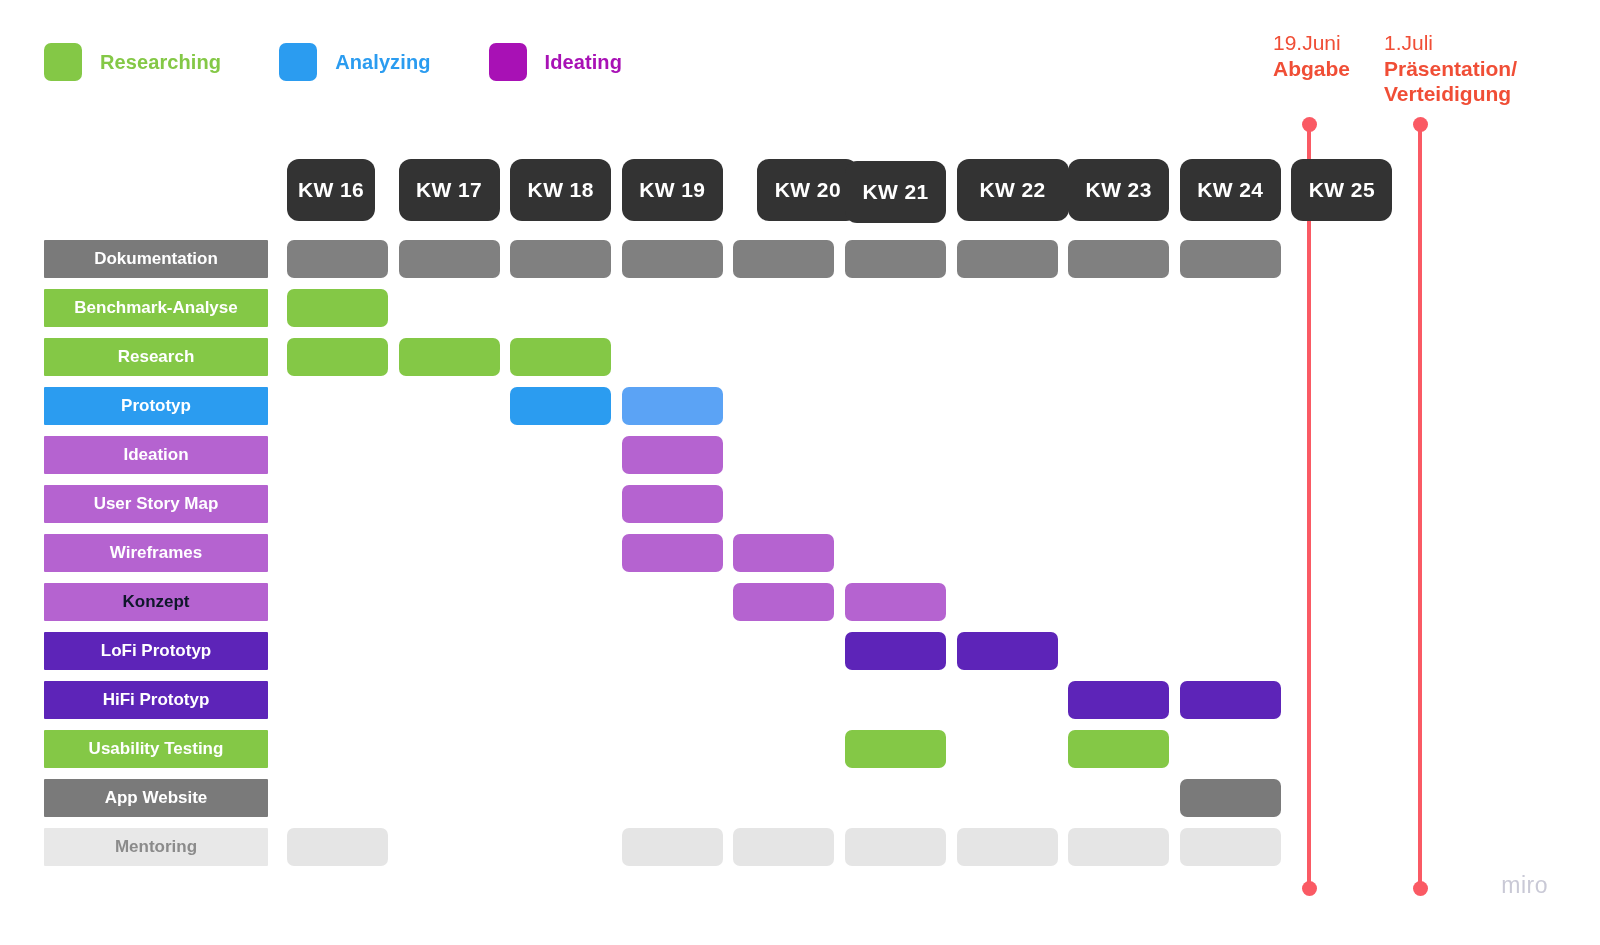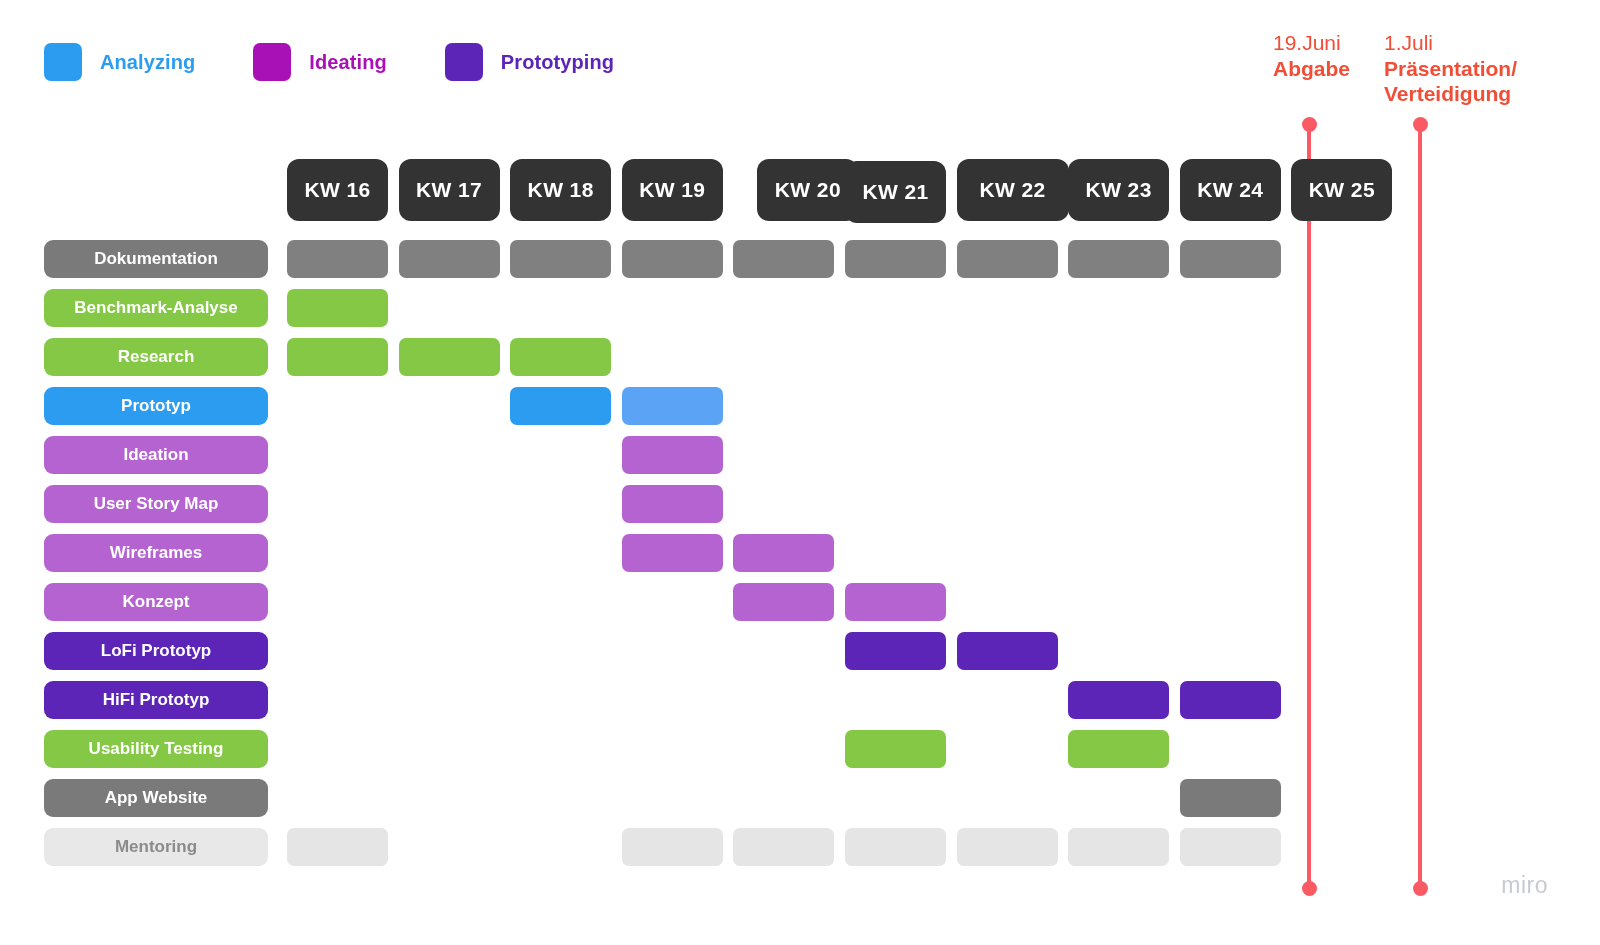--- a/index.html
+++ b/index.html
@@ -88,21 +88,21 @@
     justify-content: center;
     letter-spacing: 0.4px;
   }
 
   
   .task-label {
     position: absolute;
     left: 44px;
     width: 224px;
     height: 38px;
-    border-radius: 9px;
+    border-radius: 1px;
     display: flex;
     align-items: center;
     justify-content: center;
     font-size: 17px;
     font-weight: bold;
     color: #ffffff;
     text-align: center;
   }
   .task-label.muted { color: #8b8b8b; }
 
@@ -124,30 +124,30 @@
     font-weight: normal;
   }
 </style>
 </head>
 <body>
 
 <div id="stage">
 
   <div id="legend">
       <div class="legend-item">
+        <span class="legend-swatch" style="background: rgb(132, 200, 70);"></span>
+        <span class="legend-label" style="color: rgb(132, 200, 70);">Researching</span>
+      </div>
+      <div class="legend-item">
         <span class="legend-swatch" style="background: rgb(43, 156, 240);"></span>
         <span class="legend-label" style="color: rgb(43, 156, 240);">Analyzing</span>
       </div>
       <div class="legend-item">
         <span class="legend-swatch" style="background: rgb(168, 17, 181);"></span>
         <span class="legend-label" style="color: rgb(168, 17, 181);">Ideating</span>
-      </div>
-      <div class="legend-item">
-        <span class="legend-swatch" style="background: rgb(93, 36, 184);"></span>
-        <span class="legend-label" style="color: rgb(93, 36, 184);">Prototyping</span>
       </div>
     </div>
 
   <div id="milestones-layer">
       <div class="milestone-line" style="left: 1307px; top: 124px; height: 764px;"></div>
       <div class="milestone-dot" style="left: 1301.5px; top: 117px;"></div>
       <div class="milestone-dot" style="left: 1301.5px; top: 881px;"></div>
       <div class="milestone-label" style="left: 1273px; top: 30px;">
         <div class="milestone-date">19.Juni</div>
         <div class="milestone-title">Abgabe</div>
@@ -156,41 +156,41 @@
       <div class="milestone-dot" style="left: 1412.5px; top: 117px;"></div>
       <div class="milestone-dot" style="left: 1412.5px; top: 881px;"></div>
       <div class="milestone-label" style="left: 1384px; top: 30px;">
         <div class="milestone-date">1.Juli</div>
         <div class="milestone-title">Präsentation/</div>
         <div class="milestone-title">Verteidigung</div>
       </div>
     </div>
 
   <div id="week-header">
-      <div class="week-cell" style="left: 287px; top: 159px; width: 101px;">KW 16</div>
+      <div class="week-cell" style="left: 287px; top: 159px; width: 88px;">KW 16</div>
       <div class="week-cell" style="left: 398.6px; top: 159px; width: 101px;">KW 17</div>
       <div class="week-cell" style="left: 510.2px; top: 159px; width: 101px;">KW 18</div>
       <div class="week-cell" style="left: 621.8px; top: 159px; width: 101px;">KW 19</div>
       <div class="week-cell" style="left: 733.4px; top: 159px; width: 101px; margin-left: 24px;">KW 20</div>
       <div class="week-cell" style="left: 845px; top: 161px; width: 101px;">KW 21</div>
       <div class="week-cell" style="left: 956.6px; top: 159px; width: 112px;">KW 22</div>
       <div class="week-cell" style="left: 1068.2px; top: 159px; width: 101px;">KW 23</div>
       <div class="week-cell" style="left: 1179.8px; top: 159px; width: 101px;">KW 24</div>
       <div class="week-cell" style="left: 1291.4px; top: 159px; width: 101px;">KW 25</div>
     </div>
 
   <div id="task-labels">
       <div class="task-label" style="top: 240px; background: rgb(122, 122, 122); color: rgb(255, 255, 255);">Dokumentation</div>
       <div class="task-label" style="top: 289px; background: rgb(132, 200, 70); color: rgb(255, 255, 255);">Benchmark-Analyse</div>
       <div class="task-label" style="top: 338px; background: rgb(132, 200, 70); color: rgb(255, 255, 255);">Research</div>
       <div class="task-label" style="top: 387px; background: rgb(43, 156, 240); color: rgb(255, 255, 255);">Prototyp</div>
       <div class="task-label" style="top: 436px; background: rgb(181, 99, 208); color: rgb(255, 255, 255);">Ideation</div>
       <div class="task-label" style="top: 485px; background: rgb(181, 99, 208); color: rgb(255, 255, 255);">User Story Map</div>
       <div class="task-label" style="top: 534px; background: rgb(181, 99, 208); color: rgb(255, 255, 255);">Wireframes</div>
-      <div class="task-label" style="top: 583px; background: rgb(181, 99, 208); color: #ffffff;">Konzept</div>
+      <div class="task-label" style="top: 583px; background: rgb(181, 99, 208); color: #0f172a;">Konzept</div>
       <div class="task-label" style="top: 632px; background: rgb(93, 36, 184); color: rgb(255, 255, 255);">LoFi Prototyp</div>
       <div class="task-label" style="top: 681px; background: rgb(93, 36, 184); color: rgb(255, 255, 255);">HiFi Prototyp</div>
       <div class="task-label" style="top: 730px; background: rgb(132, 200, 70); color: rgb(255, 255, 255);">Usability Testing</div>
       <div class="task-label" style="top: 779px; background: rgb(122, 122, 122); color: rgb(255, 255, 255);">App Website</div>
       <div class="task-label muted" style="top: 828px; background: rgb(232, 232, 232); color: rgb(139, 139, 139);">Mentoring</div>
     </div>
 
   <div id="gantt-bars">
       <div class="bar" style="left: 287px; top: 240px; width: 101px; background: rgb(128, 128, 128);"></div>
       <div class="bar" style="left: 398.6px; top: 240px; width: 101px; background: rgb(128, 128, 128);"></div>

